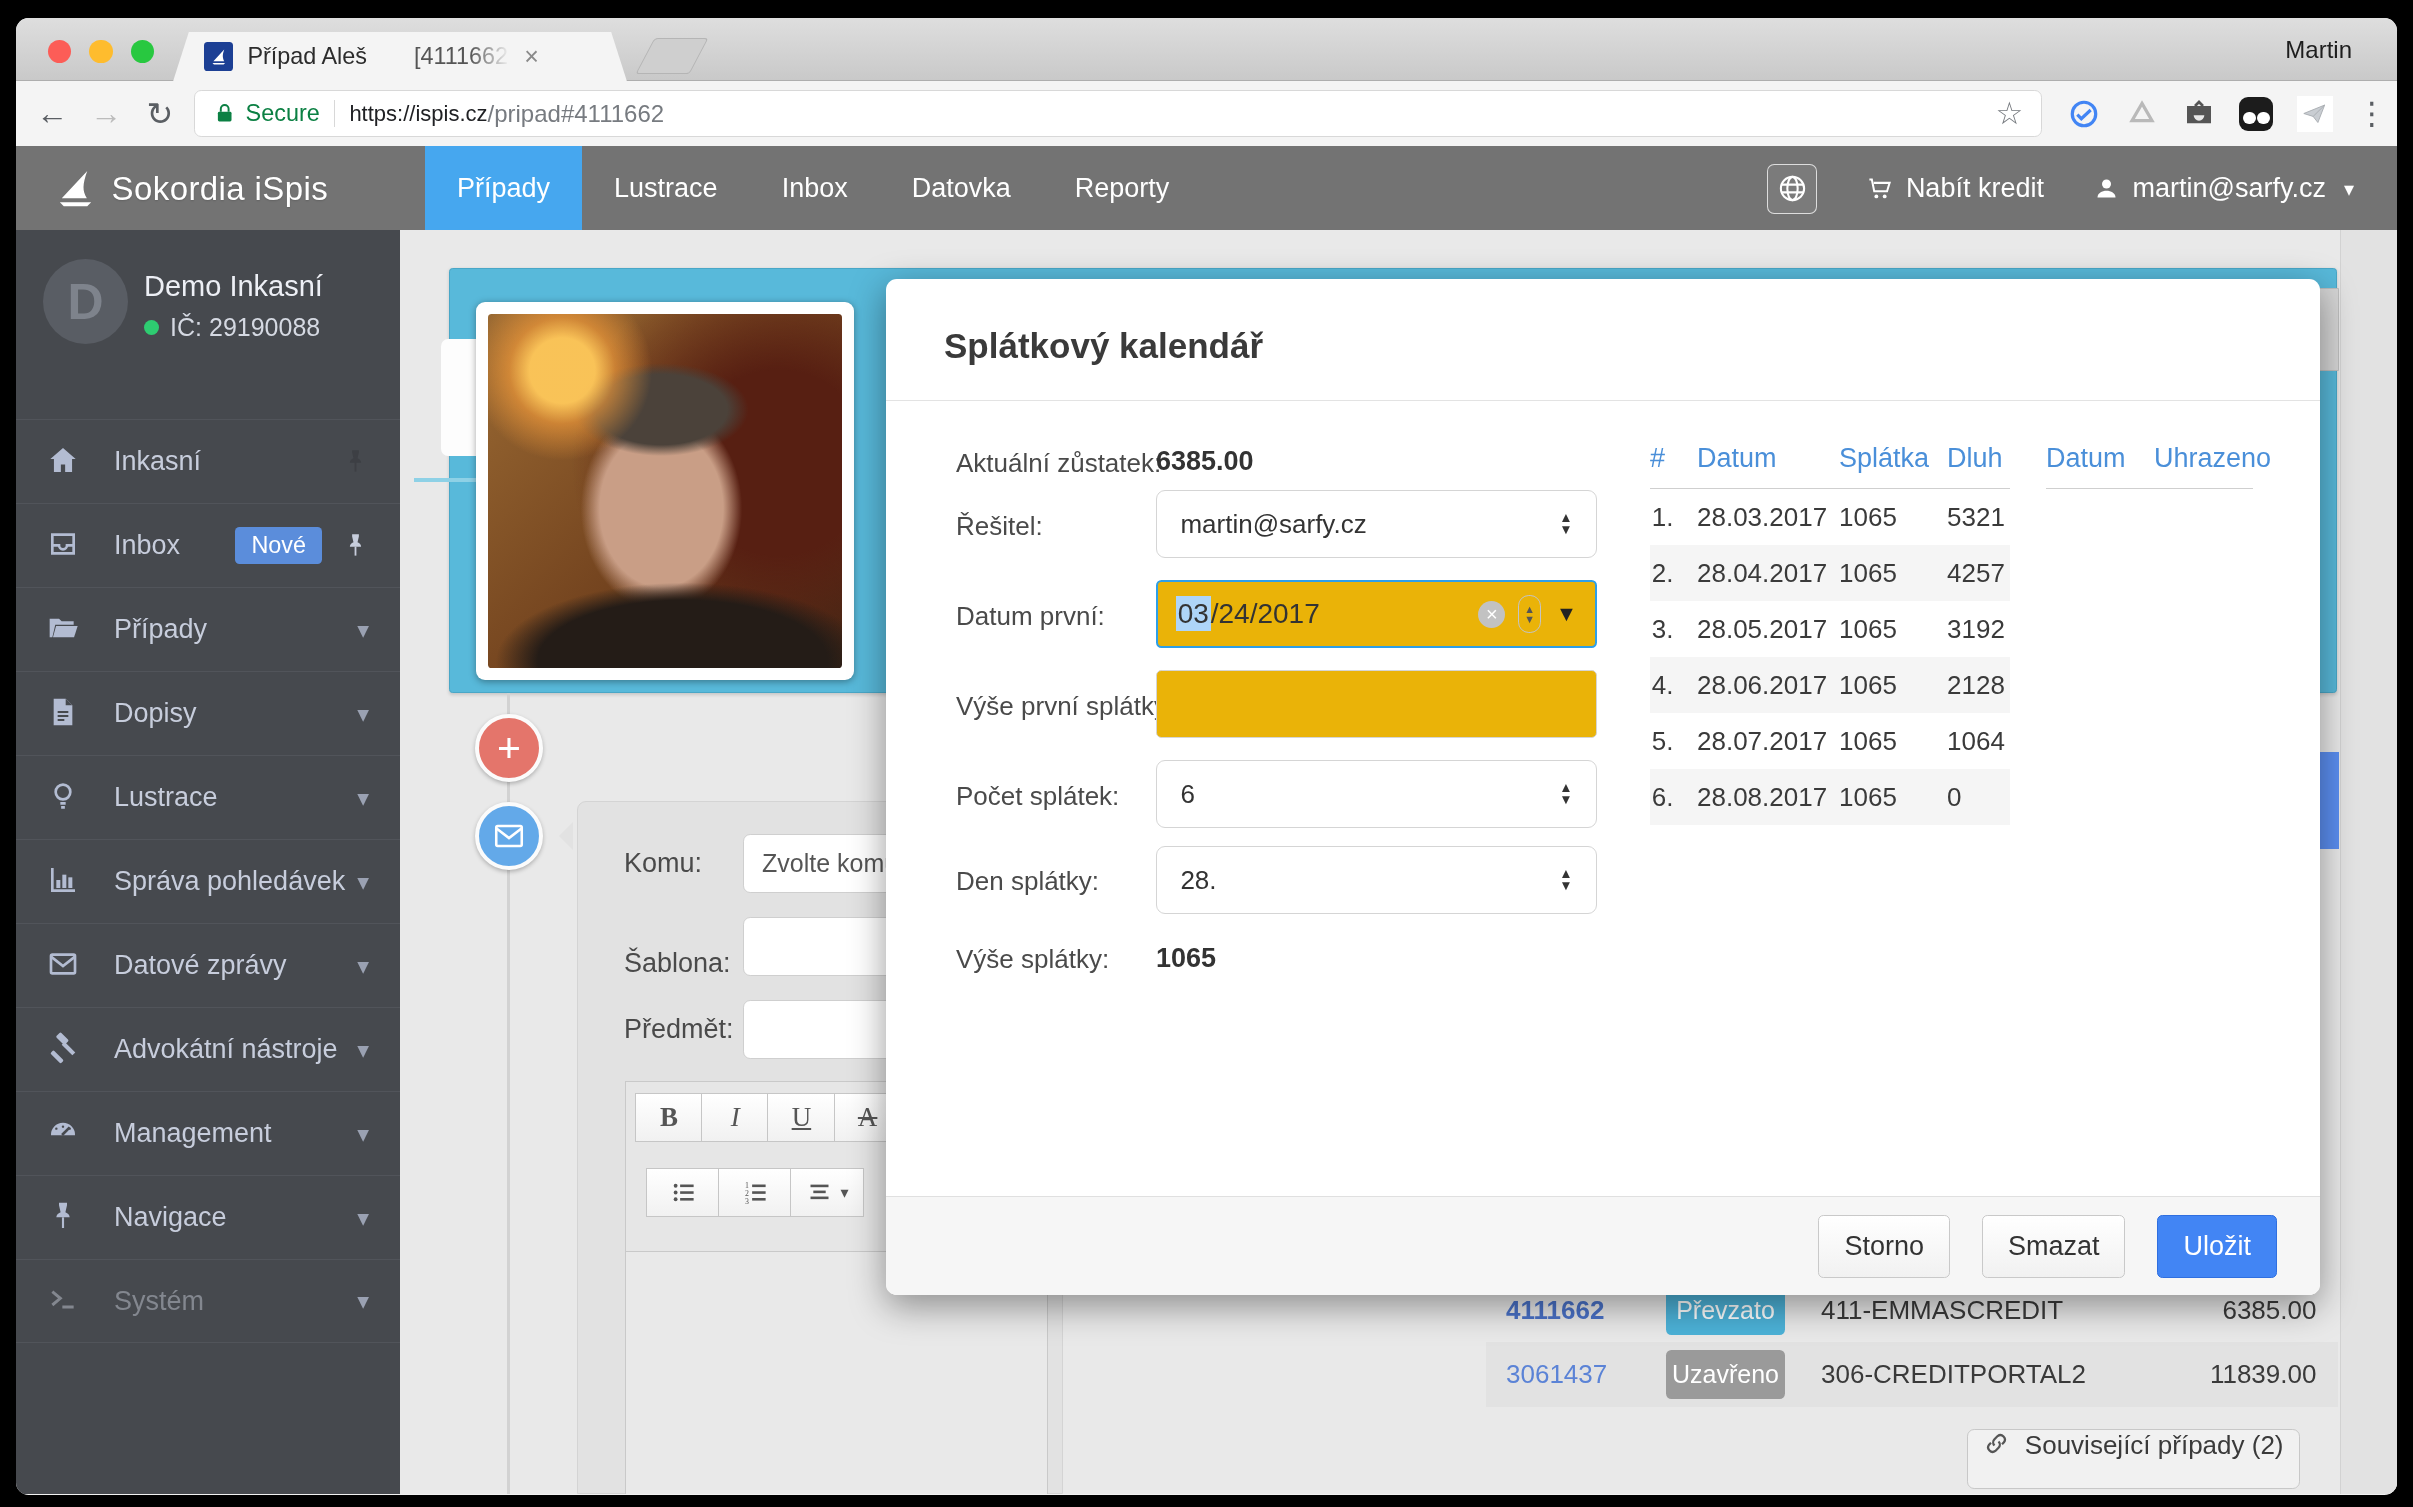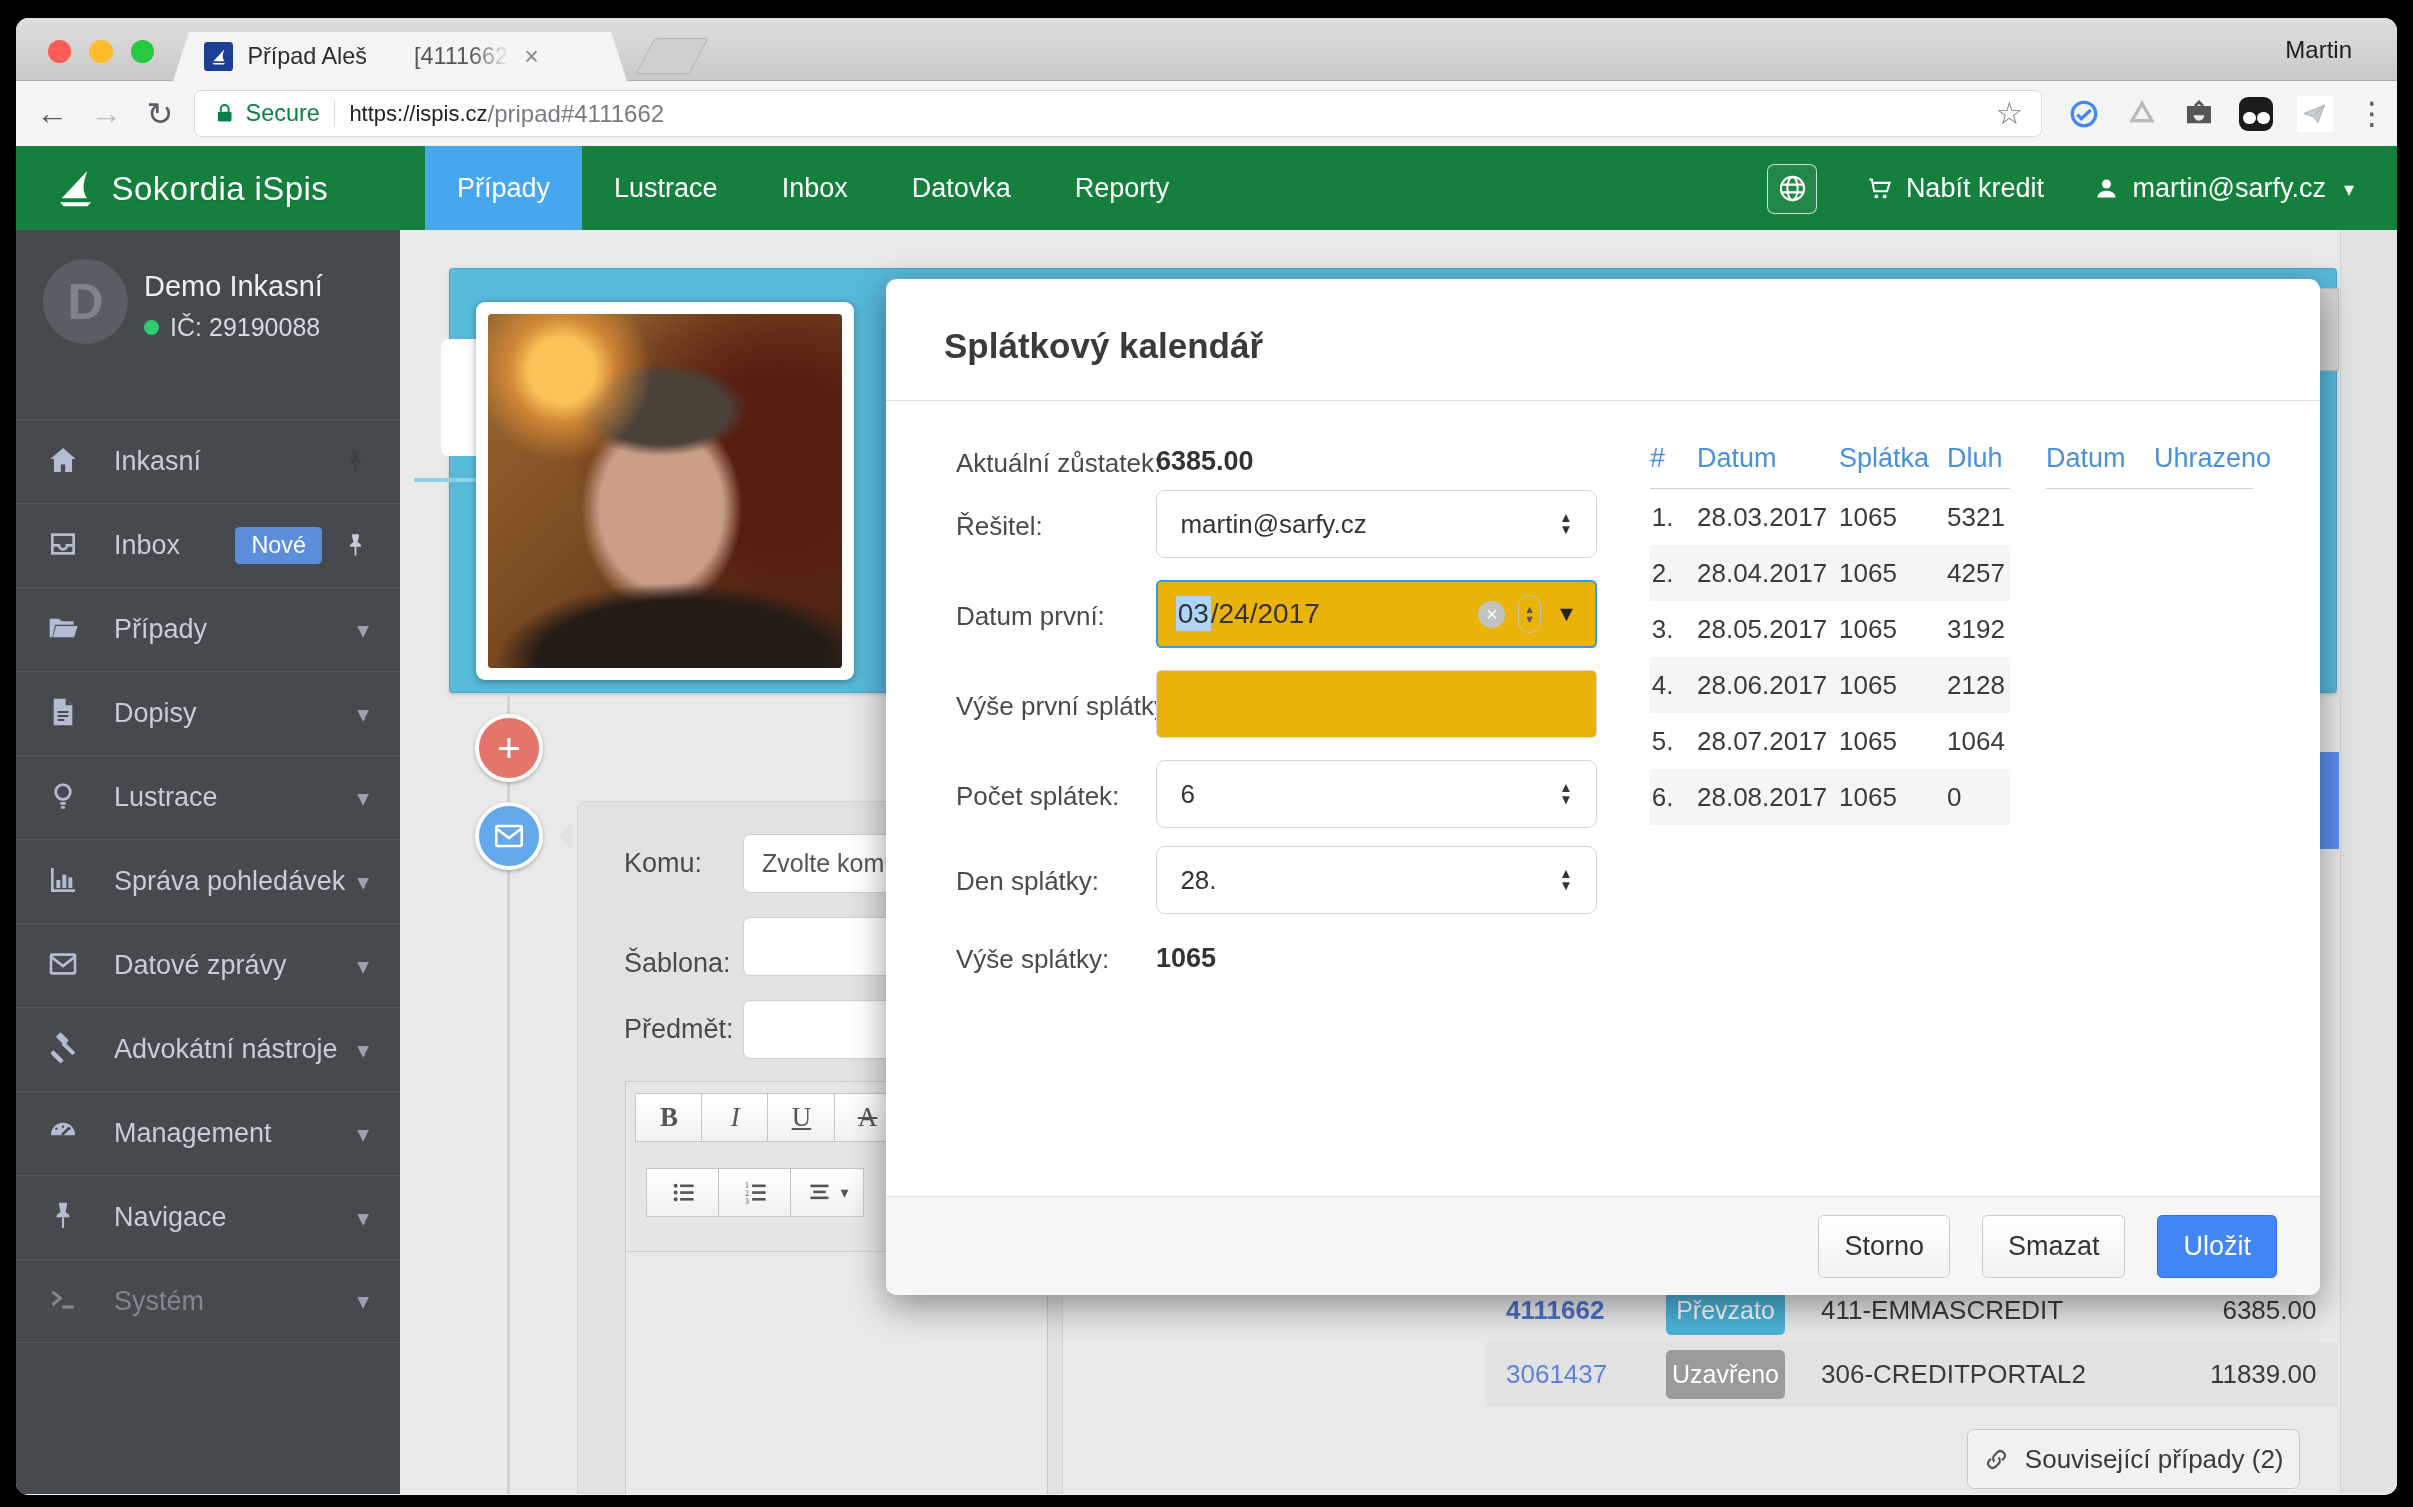--- a/index.html
+++ b/index.html
@@ -44,21 +44,21 @@
   .exts { display:flex; align-items:center; gap:23.4px; margin-left:25px; }
   .ext-ic { width:34px; height:34px; display:flex; align-items:center; justify-content:center; }
   .ext-ic svg { width:32px; height:32px; }
   .pocket { width:34px; height:34px; background:#1c1c1c; border-radius:9px; position:relative; }
   .pocket::before, .pocket::after { content:""; position:absolute; bottom:6.3px; width:12.6px; height:12.6px; background:#fff; border-radius:50%; }
   .pocket::before { left:3.6px; } .pocket::after { right:3.6px; }
   .plane { width:36px; height:36px; background:#fff; display:flex; align-items:center; justify-content:center; }
   .menu-dots { font-size:31px; color:#5a5e63; margin-left:23.4px; }
 
   
-  .navbar { position:absolute; left:0; top:128px; width:100%; height:85px; background:#15803d; display:flex; align-items:stretch; }
+  .navbar { position:absolute; left:0; top:128px; width:100%; height:85px; background:#737373; display:flex; align-items:stretch; }
   .brand { width:384px; display:flex; align-items:center; padding-left:36px; gap:12.6px; }
   .brand svg { width:47px; height:47px; }
   .brand-name { color:#fff; font-size:33px; letter-spacing:0.4px; text-shadow:0 0.9px 1.8px rgba(0,0,0,.15); }
   .nav-items { display:flex; align-items:stretch; margin-left:25px; }
   .nav-item { display:flex; align-items:center; padding:0 32px; color:#fff; font-size:27px; cursor:pointer; }
   .nav-item.active { background:#46a7ef; }
   .nav-right { margin-left:auto; display:flex; align-items:center; gap:49px; padding-right:43px; }
   .globe-btn { width:50px; height:50px; border:0.9px solid rgba(255,255,255,.75); border-radius:7.2px;
     display:flex; align-items:center; justify-content:center; color:#fff; background:rgba(255,255,255,.06); }
   .globe-btn svg { width:31px; height:31px; }
@@ -137,21 +137,21 @@
   
   .relrow { position:absolute; left:1086px; width:852px; height:65px; display:flex; align-items:center; font-size:26px; }
   .relrow.shade { background:#e2e2e2; }
   .rel-id { width:180px; padding-left:20px; color:#5b83d6; }
   .rel-id.bold { font-weight:bold; color:#4a72c8; }
   .rel-badge { width:119px; height:49px; border-radius:5.4px; color:#fff; font-size:25px;
      display:flex; align-items:center; justify-content:center; margin-right:36px; }
   .rel-ref { flex:1; color:#3a3a3a; }
   .rel-amt { width:153px; text-align:right; padding-right:21.6px; color:#3a3a3a; }
   .rel-btn { position:absolute; left:1567px; top:1199px; width:333px; height:60px; background:#f1f1f1;
-     border:1.8px solid #c8c8c8; border-radius:7.2px; display:flex; align-items:center; justify-content:center;
+     border:1.8px solid #c8c8c8; border-radius:7.2px; display:flex; align-items:flex-start; justify-content:center;
      gap:14.4px; font-size:26px; color:#3a3a3a; }
   .rel-btn svg { width:27px; height:27px; color:#555; }
 
   
   .modal { position:absolute; left:870px; top:261px; width:1434px; height:1016px; background:#fff;
      border-radius:10.8px; box-shadow:0 10.8px 36px rgba(0,0,0,.4); z-index:50; }
   .m-title { position:absolute; left:58px; top:47px; font-size:35px; font-weight:bold; color:#3a3a3a; }
   .m-div { position:absolute; left:0; top:121px; width:100%; height:0.9px; background:#e3e3e3; }
   .f-label { position:absolute; left:70px; font-size:26px; color:#4a4a4a; }
   .f-value { position:absolute; left:270px; font-size:27px; font-weight:bold; color:#333; }

